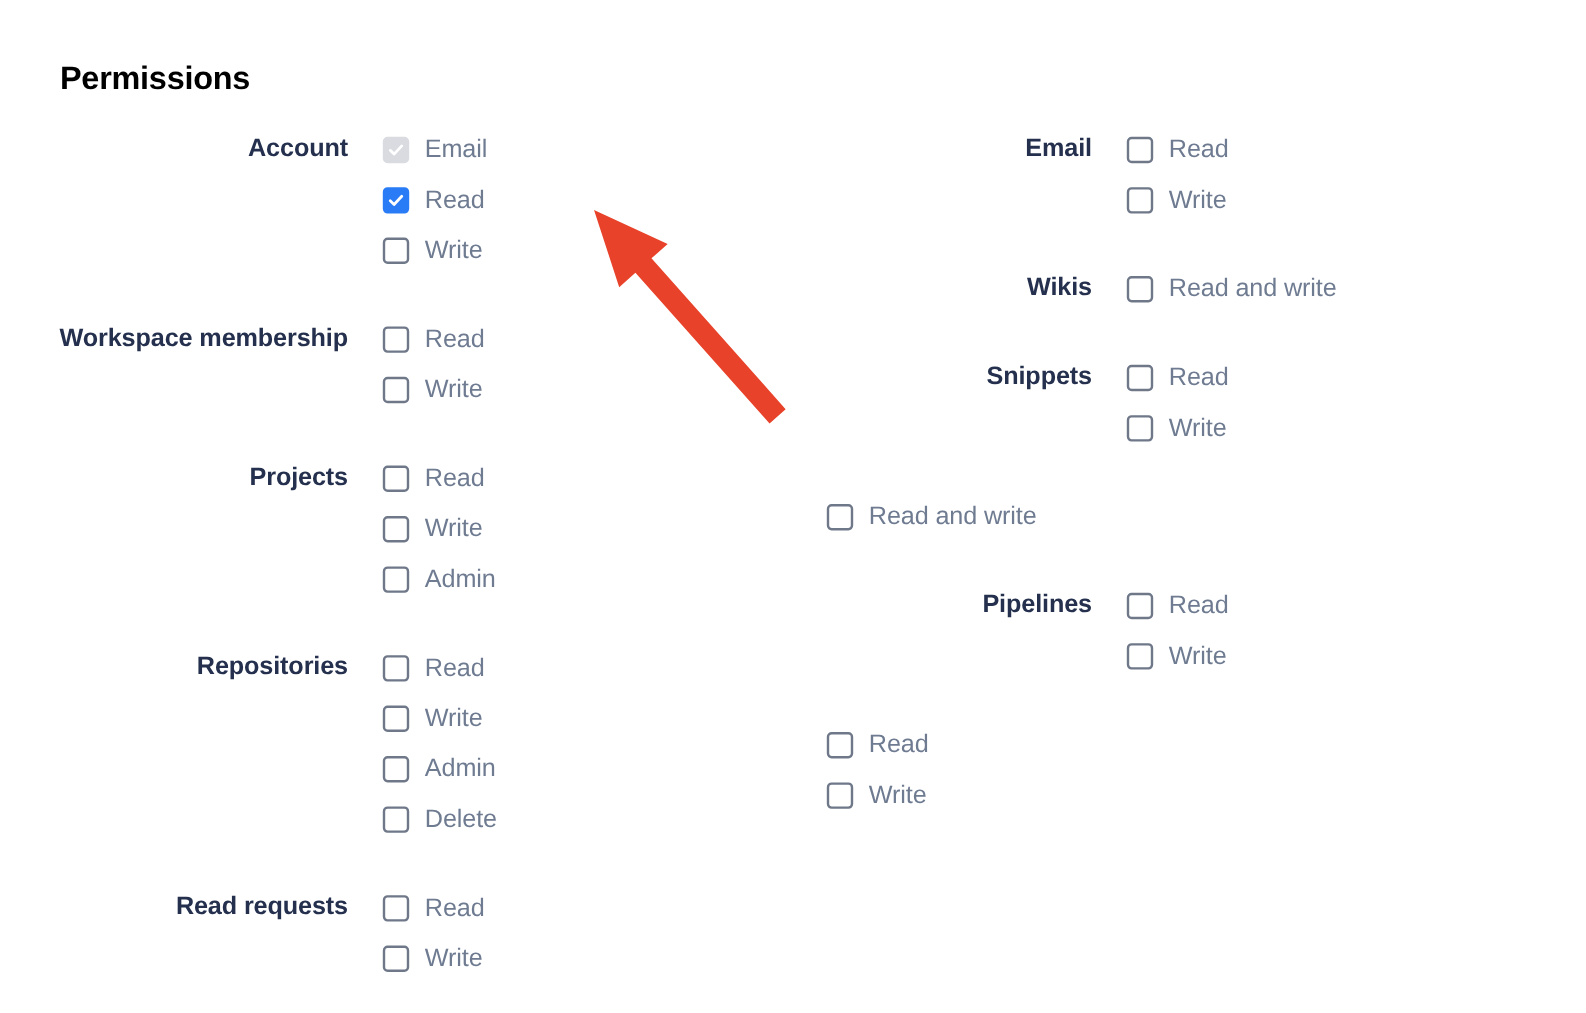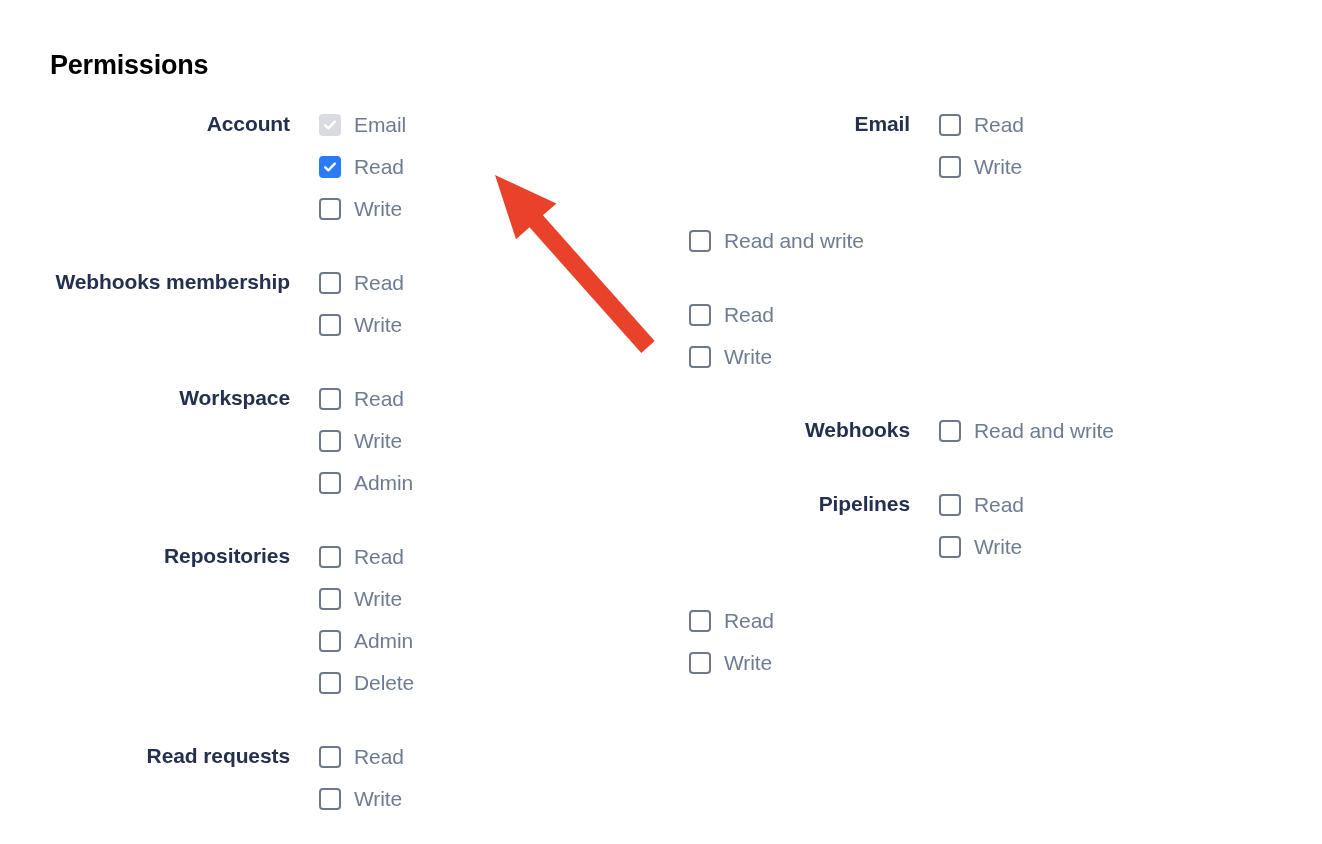--- a/index.html
+++ b/index.html
@@ -163,34 +163,34 @@
               </span>
               <span class="option-label">Read</span>
             </div>
             <div class="option-row">
               <span class="cb"></span>
               <span class="option-label">Write</span>
             </div>
           </div>
         </div>
         <div class="perm-group">
-          <div class="group-label">Webhooks membership</div>
-          <div class="group-options">
-            <div class="option-row">
-              <span class="cb"></span>
-              <span class="option-label">Read</span>
-            </div>
-            <div class="option-row">
-              <span class="cb"></span>
-              <span class="option-label">Write</span>
-            </div>
-          </div>
-        </div>
-        <div class="perm-group">
-          <div class="group-label">Workspace</div>
+          <div class="group-label">Workspace membership</div>
+          <div class="group-options">
+            <div class="option-row">
+              <span class="cb"></span>
+              <span class="option-label">Read</span>
+            </div>
+            <div class="option-row">
+              <span class="cb"></span>
+              <span class="option-label">Write</span>
+            </div>
+          </div>
+        </div>
+        <div class="perm-group">
+          <div class="group-label">Projects</div>
           <div class="group-options">
             <div class="option-row">
               <span class="cb"></span>
               <span class="option-label">Read</span>
             </div>
             <div class="option-row">
               <span class="cb"></span>
               <span class="option-label">Write</span>
             </div>
             <div class="option-row">
@@ -242,41 +242,42 @@
               <span class="cb"></span>
               <span class="option-label">Read</span>
             </div>
             <div class="option-row">
               <span class="cb"></span>
               <span class="option-label">Write</span>
             </div>
           </div>
         </div>
         <div class="perm-group">
+          <div class="group-label">Wikis</div>
           <div class="group-options">
             <div class="option-row">
               <span class="cb"></span>
               <span class="option-label">Read and write</span>
             </div>
           </div>
         </div>
         <div class="perm-group">
-          <div class="group-options">
-            <div class="option-row">
-              <span class="cb"></span>
-              <span class="option-label">Read</span>
-            </div>
-            <div class="option-row">
-              <span class="cb"></span>
-              <span class="option-label">Write</span>
-            </div>
-          </div>
-        </div>
-        <div class="perm-group">
-          <div class="group-label">Webhooks</div>
+          <div class="group-label">Snippets</div>
+          <div class="group-options">
+            <div class="option-row">
+              <span class="cb"></span>
+              <span class="option-label">Read</span>
+            </div>
+            <div class="option-row">
+              <span class="cb"></span>
+              <span class="option-label">Write</span>
+            </div>
+          </div>
+        </div>
+        <div class="perm-group">
           <div class="group-options">
             <div class="option-row">
               <span class="cb"></span>
               <span class="option-label">Read and write</span>
             </div>
           </div>
         </div>
         <div class="perm-group">
           <div class="group-label">Pipelines</div>
           <div class="group-options">

